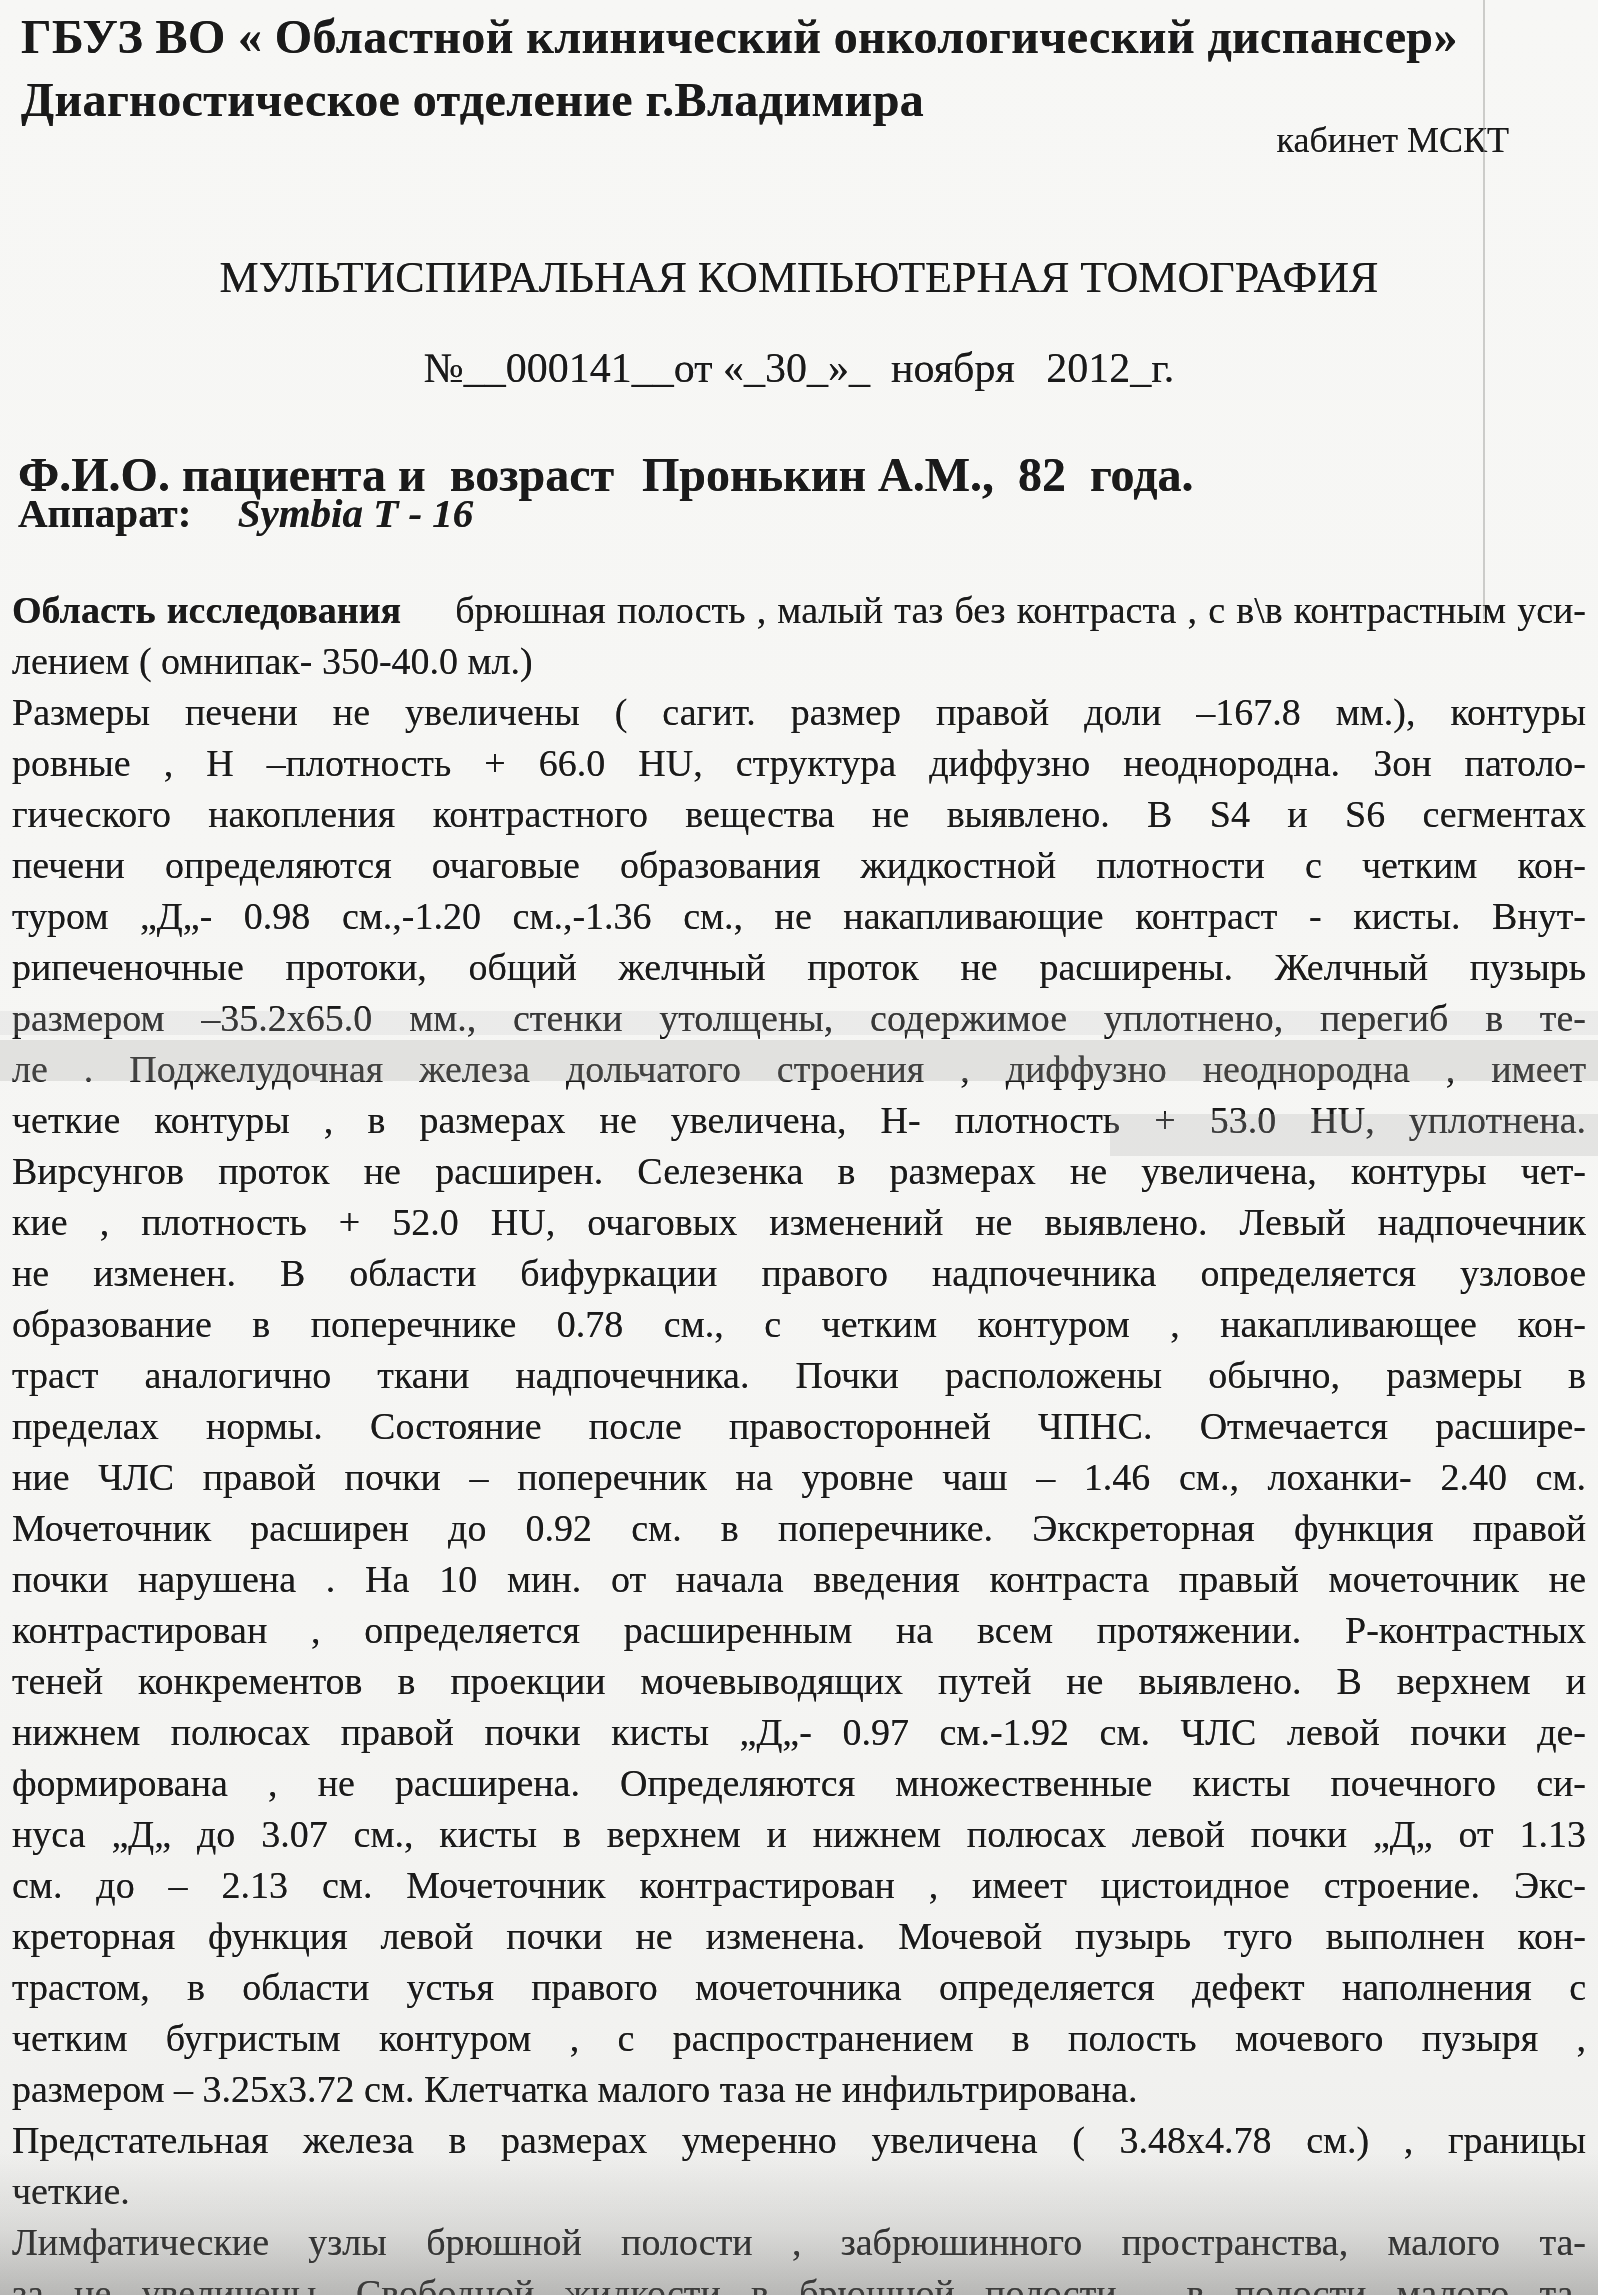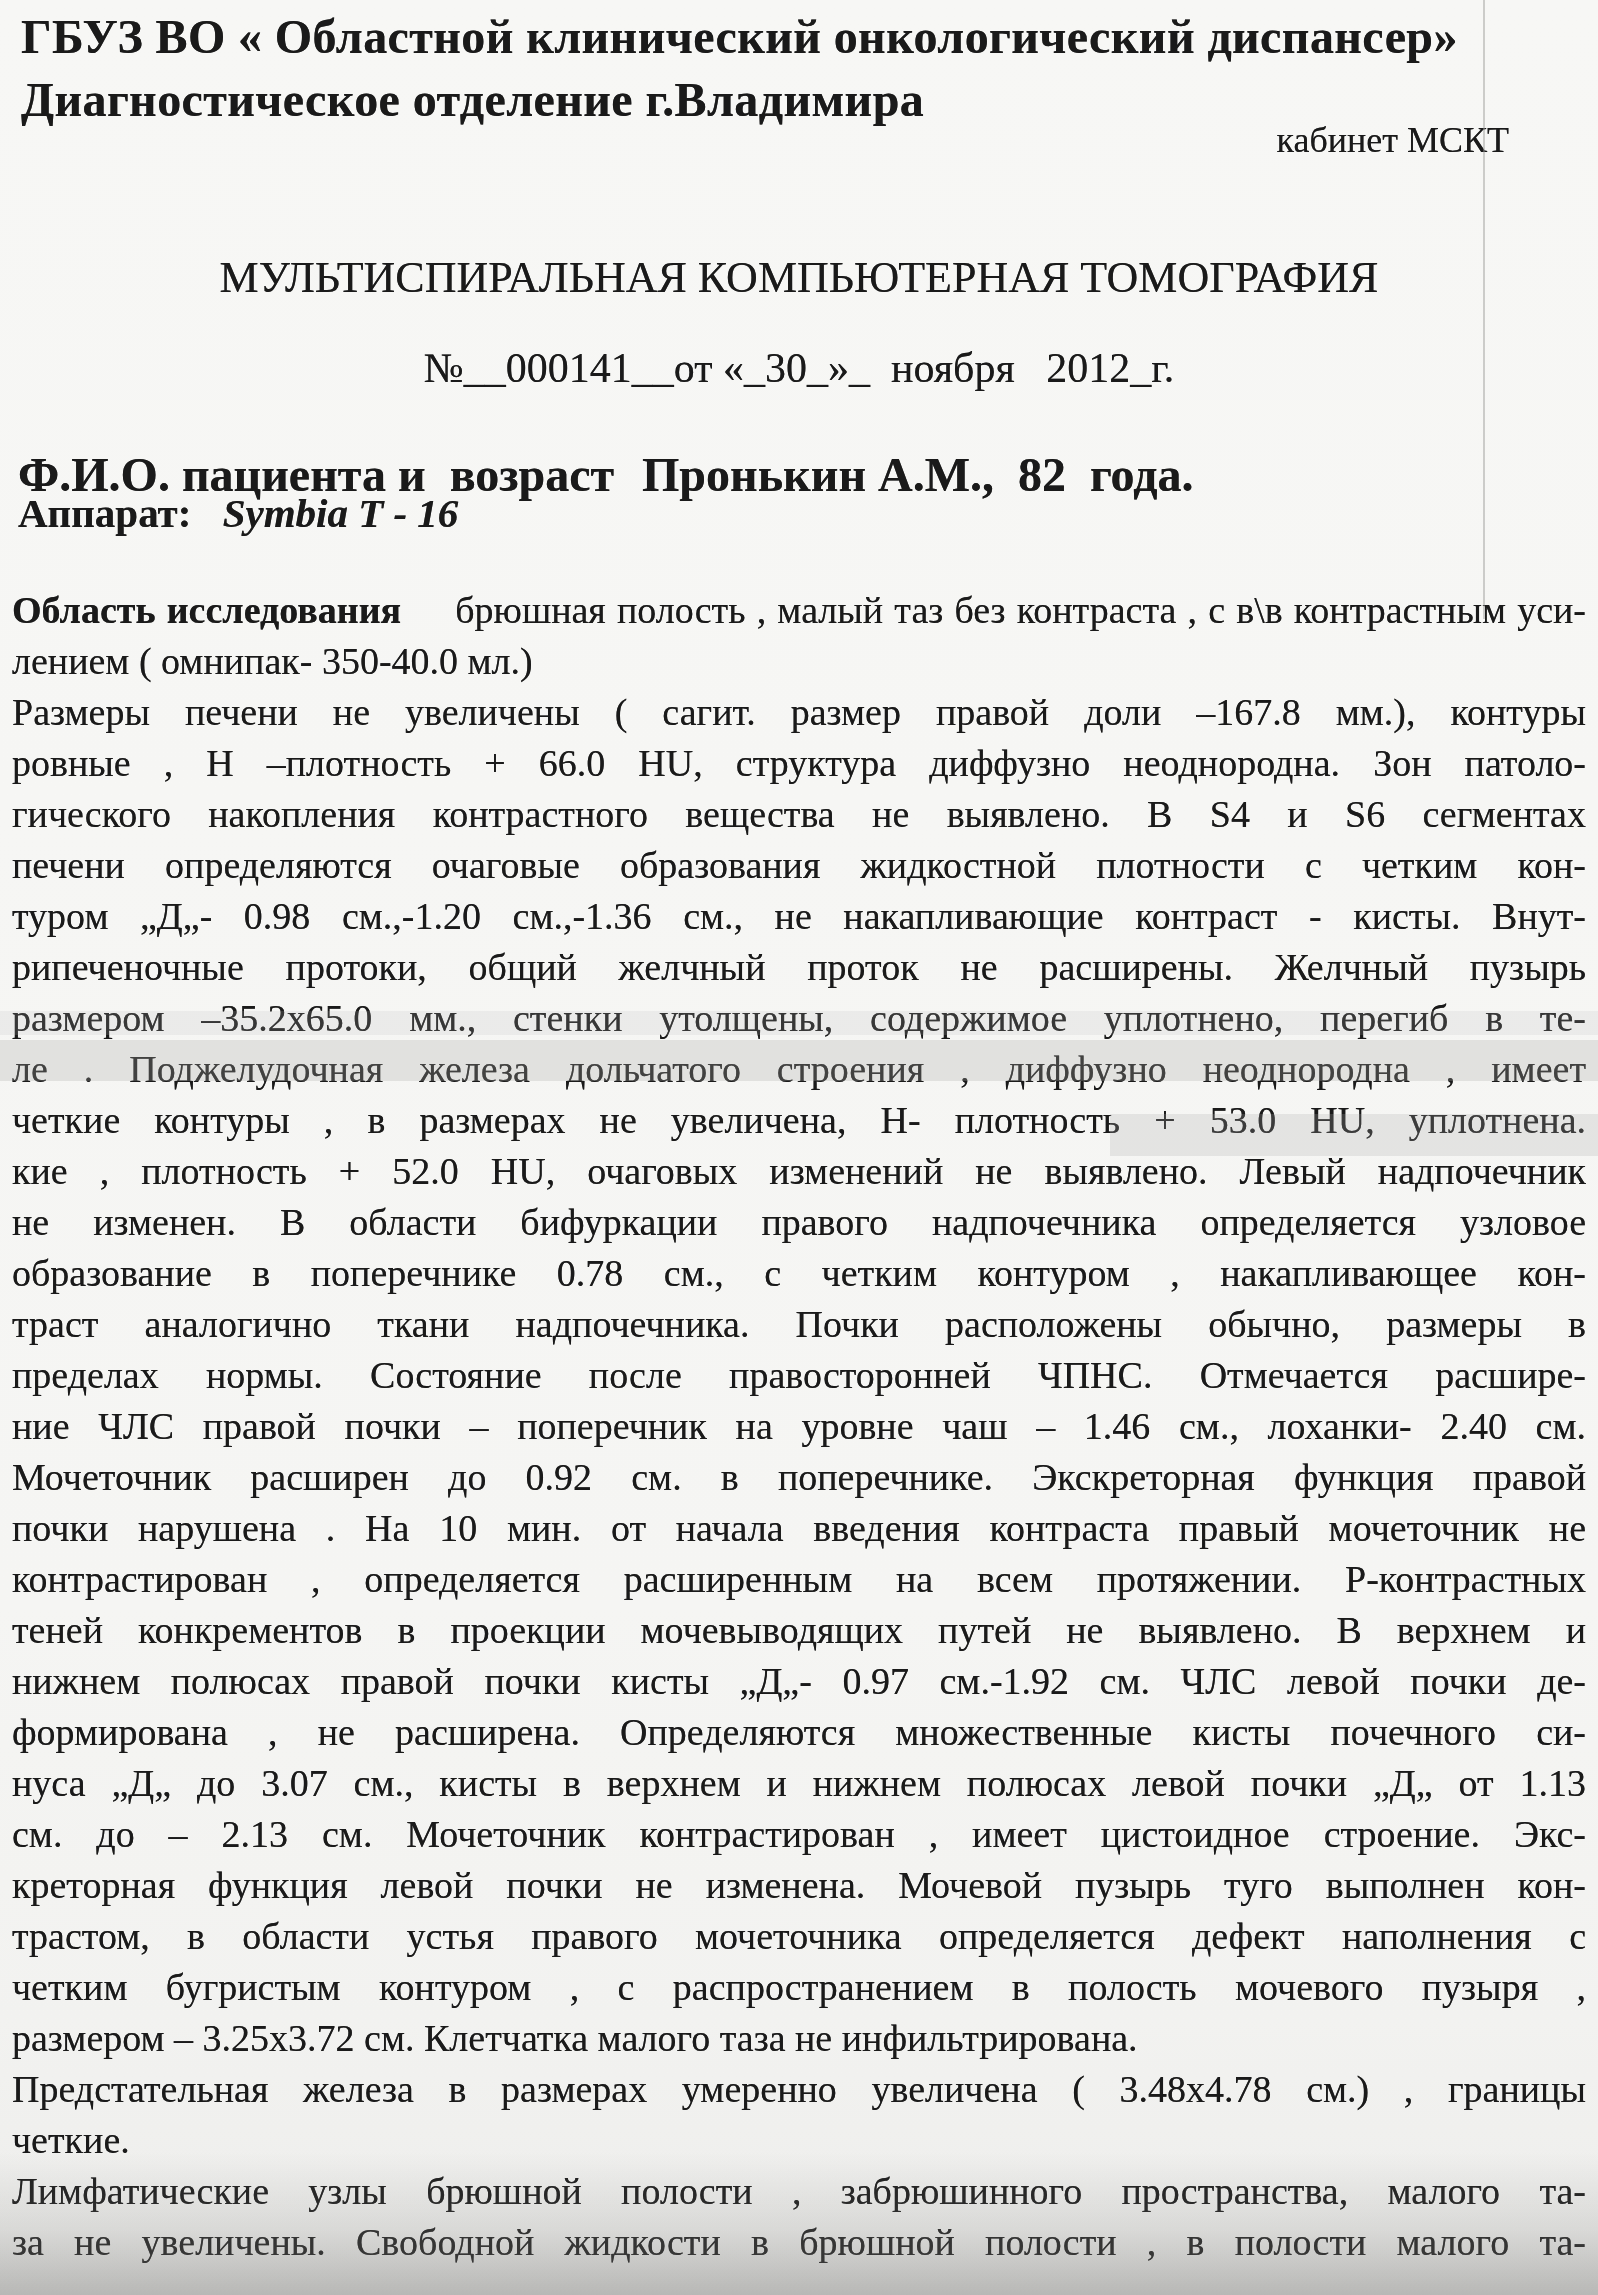--- a/index.html
+++ b/index.html
@@ -13,21 +13,21 @@
     text-shadow:0 0 0.5px rgba(25,25,25,0.75);
   }
   .org1{position:absolute;left:21px;top:9px;font-size:48px;font-weight:bold;letter-spacing:0.4px;white-space:nowrap;}
   .org2{position:absolute;left:21px;top:72px;font-size:48px;font-weight:bold;letter-spacing:0.4px;white-space:nowrap;}
   .cabinet{position:absolute;right:89px;top:119px;font-size:36px;white-space:nowrap;text-align:center;}
   .doc-title{position:absolute;left:0;right:0;top:252px;text-align:center;font-size:44px;white-space:nowrap;}
   .doc-number{position:absolute;left:0;right:0;top:344px;text-align:center;font-size:42px;white-space:nowrap;}
   .patient-row{position:absolute;left:18px;top:447px;width:1570px;font-size:48px;font-weight:bold;}
   .patient-row .value{position:absolute;left:624px;top:0;white-space:nowrap;}
   .device-row{position:absolute;left:18px;top:489px;font-size:41px;font-weight:bold;white-space:nowrap;}
-  .device-row .value{font-style:italic;margin-left:21px;}
+  .device-row .value{font-style:italic;margin-left:36px;}
   .report-body{position:absolute;left:12px;top:585px;width:1574px;}
   .rline{font-size:38px;line-height:51px;height:51px;text-align:left;}
   .rline.just{text-align:justify;text-align-last:justify;}
   .b{font-weight:bold;}
   .lead-gap{margin-right:54px;}
   
   .v-line-artifact{position:absolute;left:1483px;top:0;width:2.3px;height:619px;background:rgba(150,150,148,0.45);}
   .streak-a{position:absolute;left:0;top:1011px;width:1598px;height:24px;background:rgba(190,190,188,0.18);}
   .streak-b{position:absolute;left:0;top:1040px;width:1598px;height:41px;background:rgba(172,172,170,0.28);}
   .streak-c{position:absolute;left:1110px;top:1114px;width:488px;height:42px;background:rgba(172,172,170,0.24);}
@@ -61,20 +61,21 @@
       <div class="rline"><span>лением ( омнипак- 350-40.0 мл.)</span></div>
       <div class="rline just"><span>Размеры печени не увеличены ( сагит. размер правой доли –167.8 мм.), контуры</span></div>
       <div class="rline just"><span>ровные , Н –плотность + 66.0 HU, структура диффузно неоднородна. Зон патоло-</span></div>
       <div class="rline just"><span>гического накопления контрастного вещества не выявлено. В S4 и S6 сегментах</span></div>
       <div class="rline just"><span>печени определяются очаговые образования жидкостной плотности с четким кон-</span></div>
       <div class="rline just"><span>туром „Д„- 0.98 см.,-1.20 см.,-1.36 см., не накапливающие контраст - кисты. Внут-</span></div>
       <div class="rline just"><span>рипеченочные протоки, общий желчный проток не расширены. Желчный пузырь</span></div>
       <div class="rline just"><span>размером –35.2х65.0 мм., стенки утолщены, содержимое уплотнено, перегиб в те-</span></div>
       <div class="rline just"><span>ле . Поджелудочная железа дольчатого строения , диффузно неоднородна , имеет</span></div>
       <div class="rline just"><span>четкие контуры , в размерах не увеличена, Н- плотность + 53.0 HU, уплотнена.</span></div>
+      <div class="rline just"><span>Вирсунгов проток не расширен. Селезенка в размерах не увеличена, контуры чет-</span></div>
       <div class="rline just"><span>кие , плотность + 52.0 HU, очаговых изменений не выявлено. Левый надпочечник</span></div>
       <div class="rline just"><span>не изменен. В области бифуркации правого надпочечника определяется узловое</span></div>
       <div class="rline just"><span>образование в поперечнике 0.78 см., с четким контуром , накапливающее кон-</span></div>
       <div class="rline just"><span>траст аналогично ткани надпочечника. Почки расположены обычно, размеры в</span></div>
       <div class="rline just"><span>пределах нормы. Состояние после правосторонней ЧПНС. Отмечается расшире-</span></div>
       <div class="rline just"><span>ние ЧЛС правой почки – поперечник на уровне чаш – 1.46 см., лоханки- 2.40 см.</span></div>
       <div class="rline just"><span>Мочеточник расширен до 0.92 см. в поперечнике. Экскреторная функция правой</span></div>
       <div class="rline just"><span>почки нарушена . На 10 мин. от начала введения контраста правый мочеточник не</span></div>
       <div class="rline just"><span>контрастирован , определяется расширенным на всем протяжении. Р-контрастных</span></div>
       <div class="rline just"><span>теней конкрементов в проекции мочевыводящих путей не выявлено. В верхнем и</span></div>

